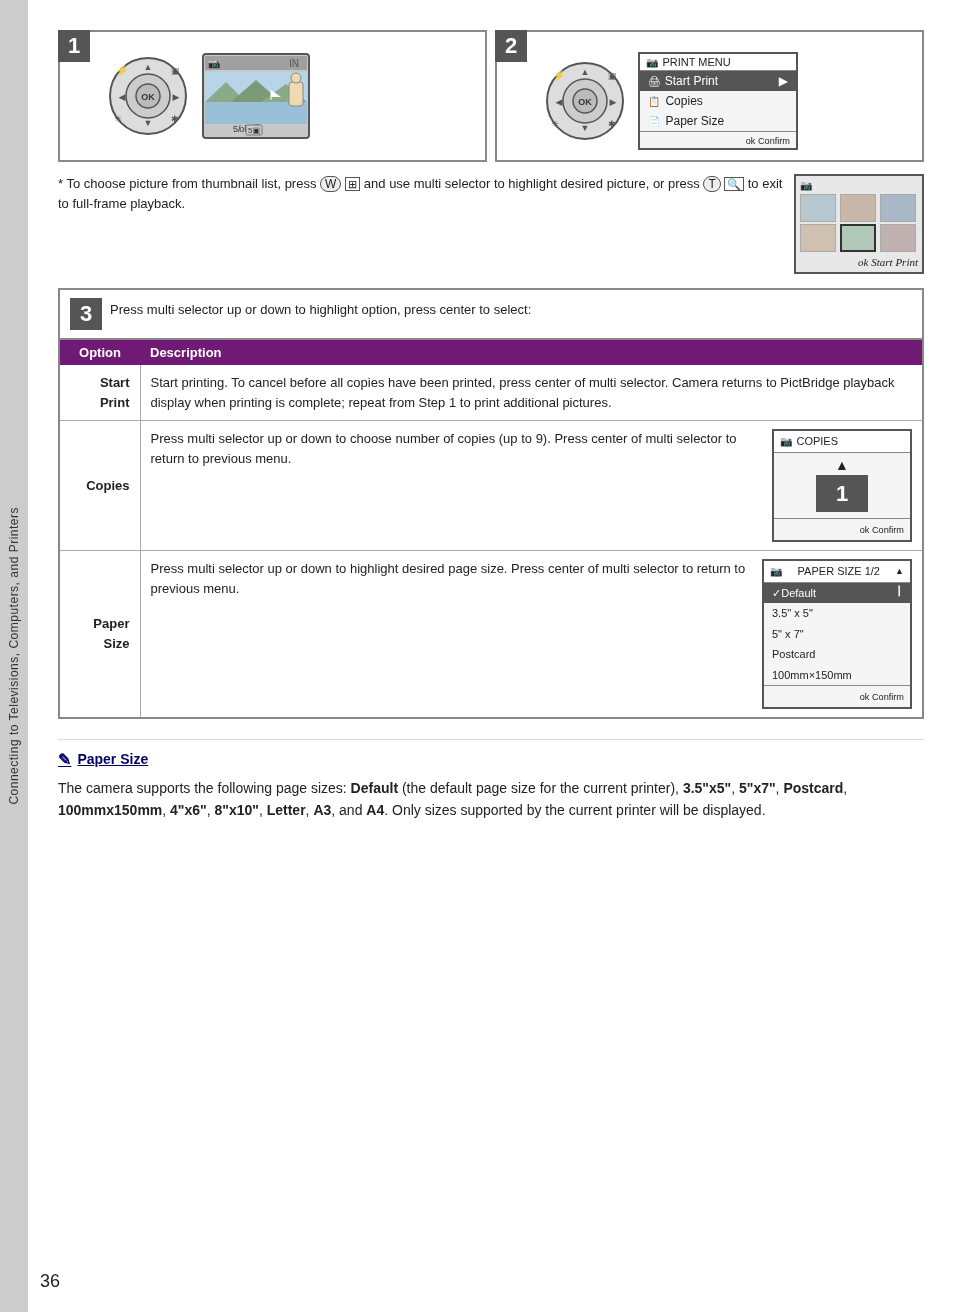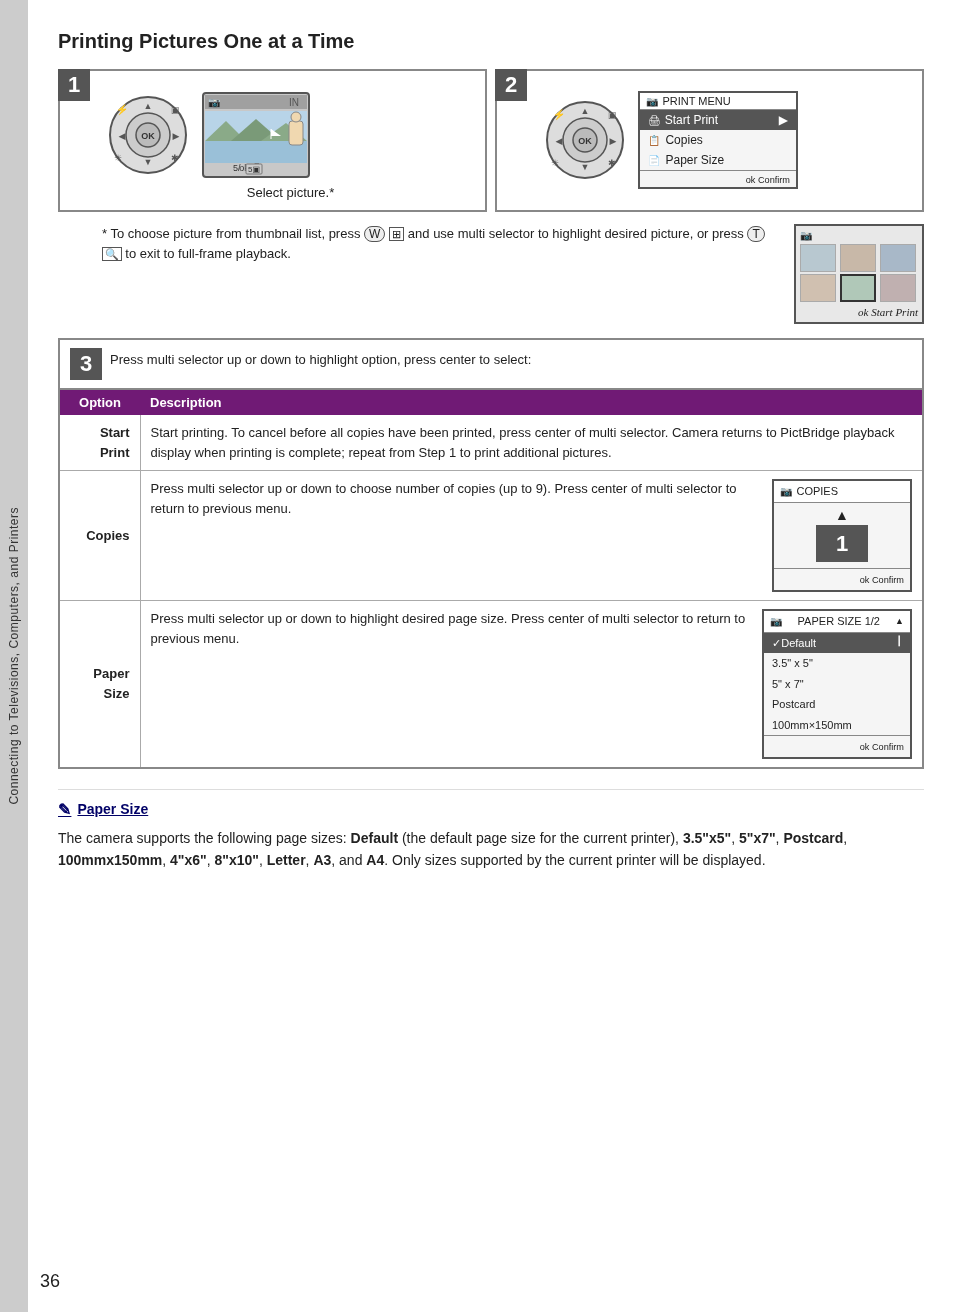--- a/index.html
+++ b/index.html
@@ -146,21 +146,20 @@
     .footnote-with-thumbnail {
       display: flex;
       gap: 10px;
       margin-bottom: 14px;
     }
 
     .footnote-text {
       flex: 1;
       font-size: 13px;
       line-height: 1.5;
-      margin-left: 44px;
     }
 
     .thumbnail-screen {
       width: 130px;
       flex-shrink: 0;
       border: 2px solid #555;
       background: #e8e8e8;
       padding: 4px;
       font-size: 11px;
       text-align: right;
@@ -402,21 +401,20 @@
 <body>
 
 <div class="page">
 
   <div class="side-tab">
     <span class="side-tab-text">Connecting to Televisions, Computers, and Printers</span>
   </div>
 
   <div class="main-content">
 
-    <h1 class="page-title">Printing Pictures One at a Time</h1>
 
     <div class="steps-row">
 
       <div class="step-box">
         <div class="step-number">1</div>
         <div class="step1-content">
 
           <svg class="camera-svg" viewBox="0 0 85 85">
 
             <circle cx="42" cy="42" r="38" fill="#ddd" stroke="#555" stroke-width="2"></circle>
@@ -463,23 +461,20 @@
             <polygon points="70,38 80,45 70,45" fill="#fff"></polygon>
 
             <rect x="88" y="30" width="14" height="24" rx="3" fill="#f0d8b0" stroke="#888" stroke-width="1"></rect>
             <circle cx="95" cy="26" r="5" fill="#f0d8b0" stroke="#888" stroke-width="1"></circle>
 
             <text x="50" y="80" text-anchor="middle" font-size="9" fill="#333">ok  🖨</text>
             <text x="32" y="80" font-size="9" fill="#333">5/</text>
             <rect x="45" y="73" width="16" height="10" rx="1" fill="#ccc" stroke="#777" stroke-width="1"></rect>
             <text x="53" y="81" text-anchor="middle" font-size="8" fill="#333">5▣</text>
           </svg>
-        </div>
-        <div class="step-caption">
-          <span>Select picture.*</span>
         </div>
       </div>
 
       <div class="step-box">
         <div class="step-number">2</div>
         <div class="step2-content">
 
           <svg class="camera-svg" viewBox="0 0 85 85">
             <circle cx="42" cy="42" r="38" fill="#ddd" stroke="#555" stroke-width="2"></circle>
             <circle cx="42" cy="42" r="22" fill="#ccc" stroke="#555" stroke-width="1.5"></circle>

